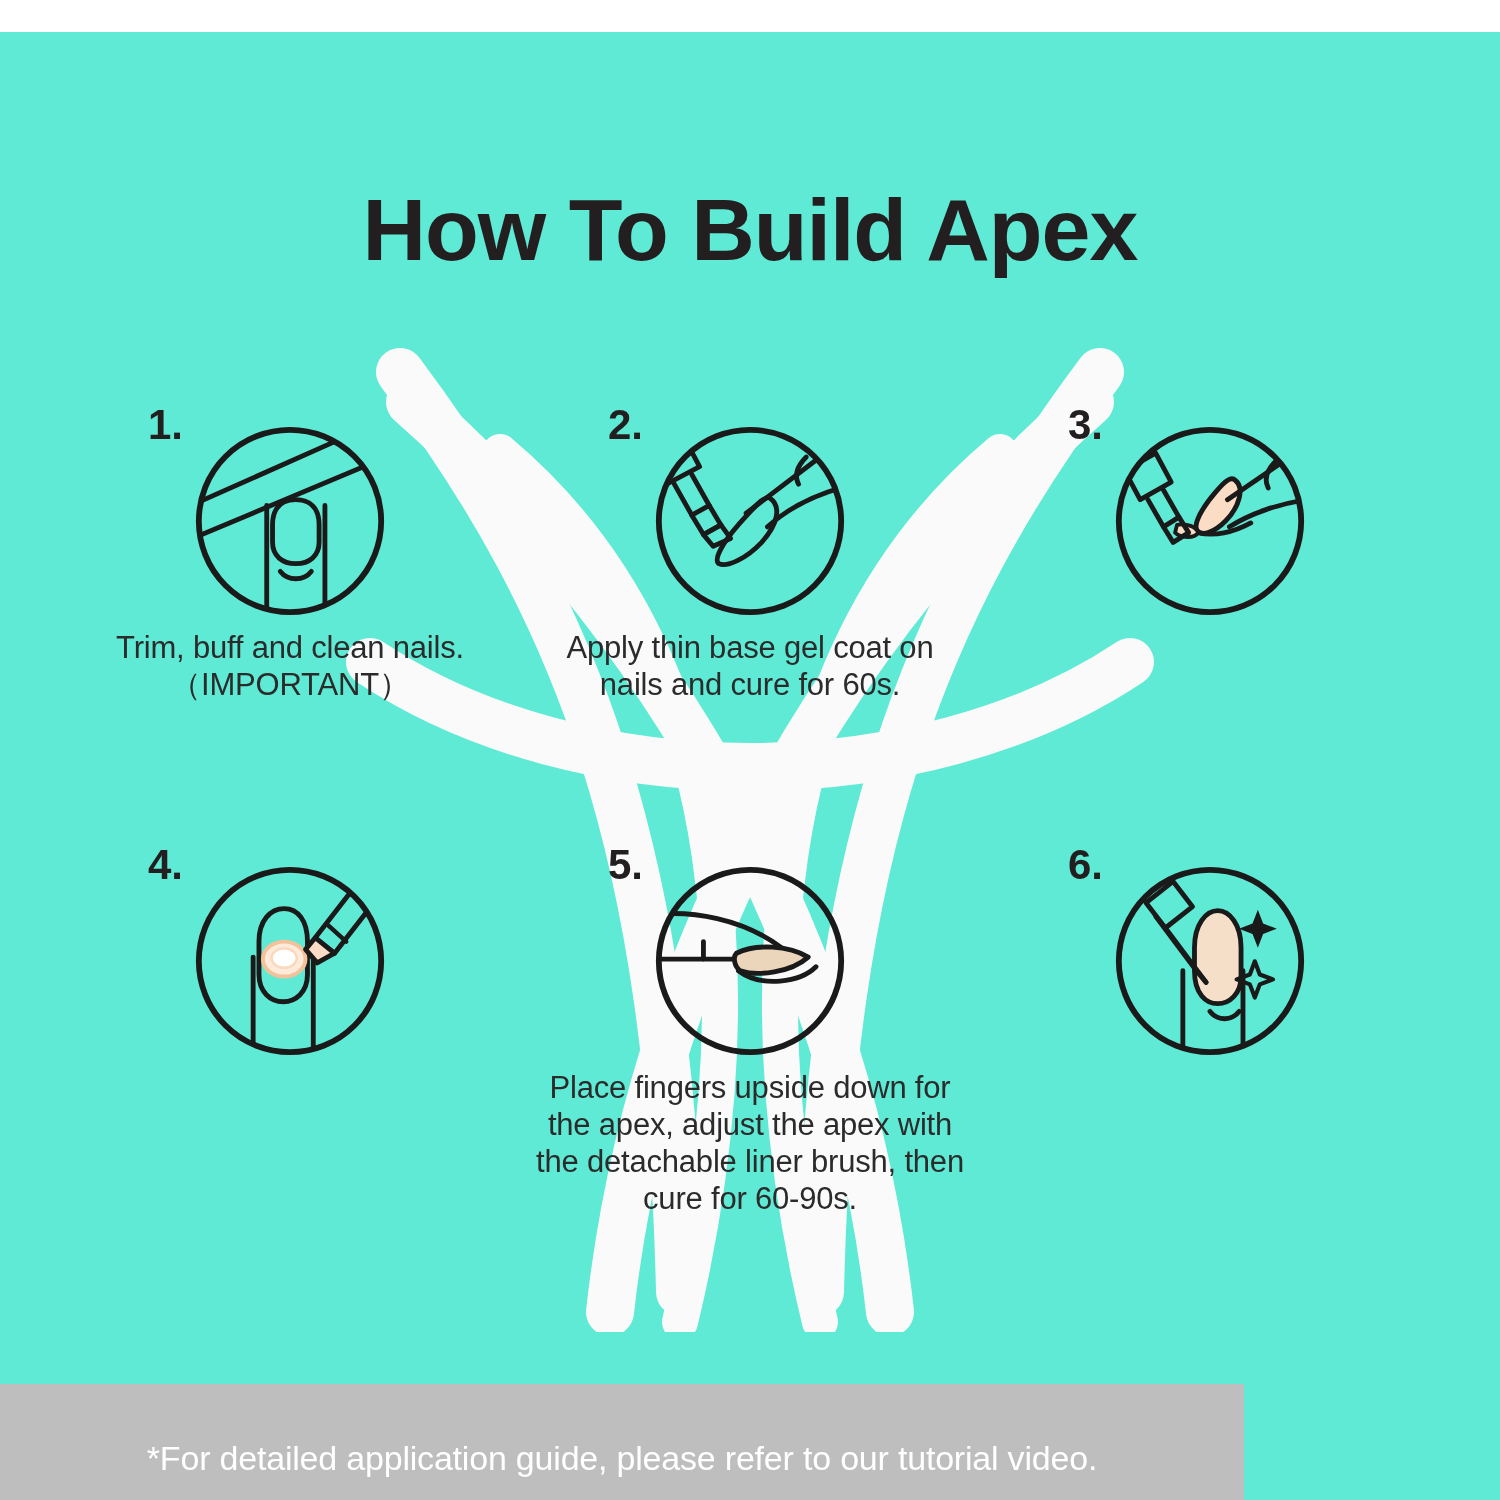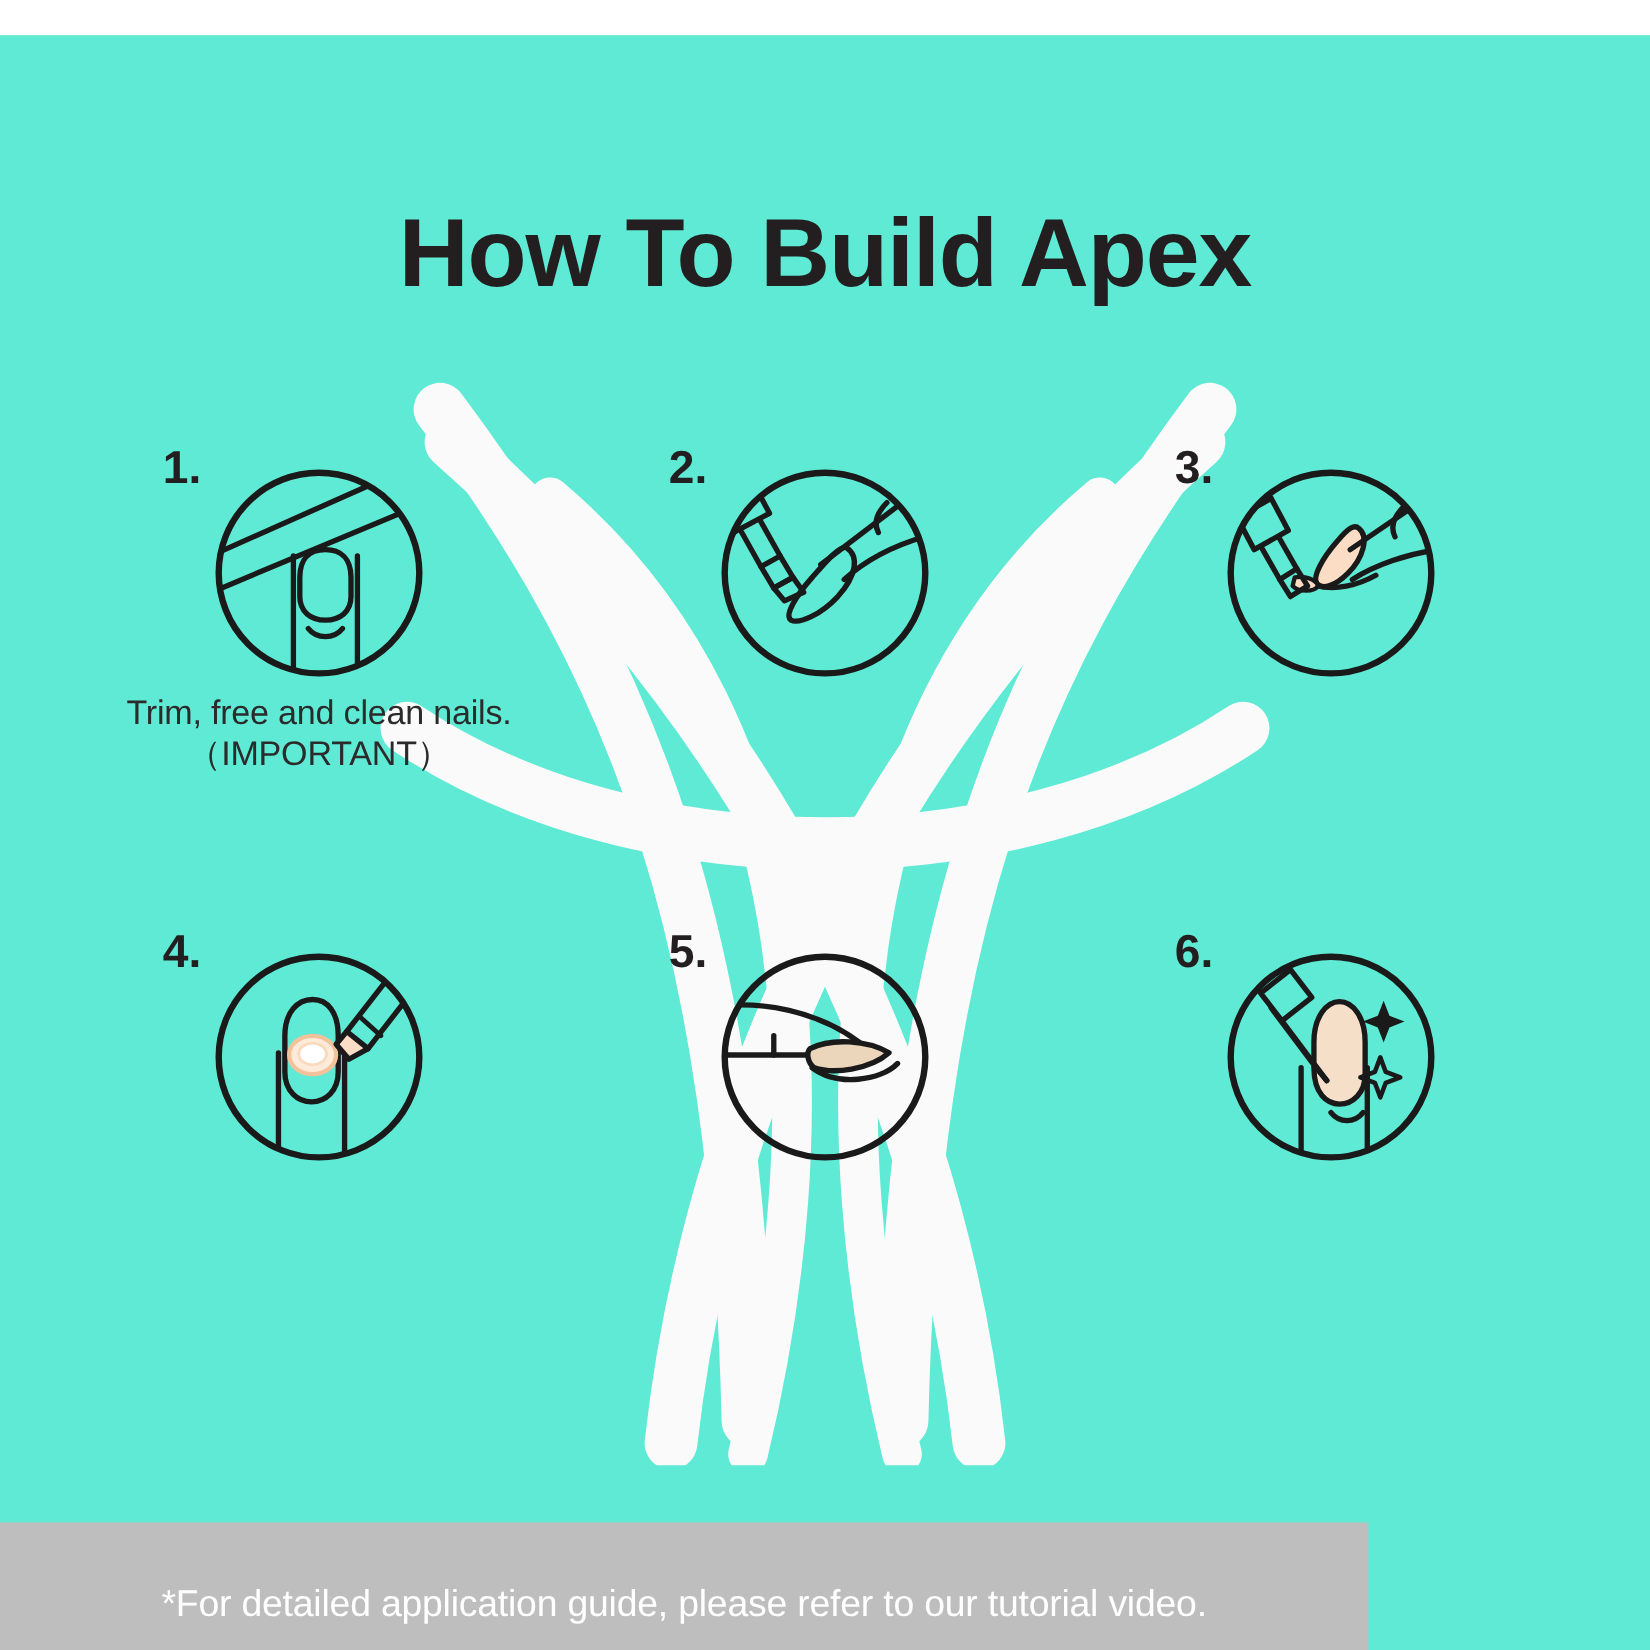--- a/index.html
+++ b/index.html
@@ -172,21 +172,21 @@
               <path d="M 82 104 C 82 86, 92 78, 106 78 C 120 78, 130 86, 130 104
                        L 130 122 C 130 136, 120 144, 106 144 C 92 144, 82 136, 82 122 Z"></path>
               <path d="M 90 152 C 98 162, 114 162, 122 152"></path>
 
               <path d="M -20 92 L 160 12"></path>
               <path d="M -20 126 L 200 34"></path>
             </g>
             <circle cx="100" cy="100" r="94" fill="none" stroke="#1A1A1A" stroke-width="6"></circle>
           </svg>
         </div>
-        <div class="caption">Trim, free and clean nails.（IMPORTANT）</div>
+        <div class="caption">Trim, buff and clean nails.（IMPORTANT）</div>
       </div>
 
       <div class="cell">
         <div class="fig-wrap">
           <div class="step-num">2.</div>
           <svg class="circle-svg" viewBox="0 0 200 200" xmlns="http://www.w3.org/2000/svg">
             <defs>
               <clipPath id="clip2">
                   <circle cx="100" cy="100" r="94"></circle>
                 </clipPath>
@@ -204,20 +204,21 @@
               <path d="M 40 52 L 58 84"></path>
               <path d="M 22 62 L 40 94"></path>
 
               <path d="M 40 94 L 58 84 L 70 104 L 52 114 Z"></path>
 
               <path d="M 52 114 L 70 104 L 80 118 L 62 126 Z"></path>
             </g>
             <circle cx="100" cy="100" r="94" fill="none" stroke="#1A1A1A" stroke-width="6"></circle>
           </svg>
         </div>
+        <div class="caption">Apply thin base gel coat on nails and cure for 60s.</div>
       </div>
 
       <div class="cell">
         <div class="fig-wrap">
           <div class="step-num">3.</div>
           <svg class="circle-svg" viewBox="0 0 200 200" xmlns="http://www.w3.org/2000/svg">
             <defs>
               <clipPath id="clip3">
                   <circle cx="100" cy="100" r="94"></circle>
                 </clipPath>
@@ -306,20 +307,21 @@
 
                 <path d="M 88 110 C 112 128, 152 122, 168 106"></path>
               </g>
 
               <path d="M 86 92 C 106 82, 140 84, 160 96 C 142 112, 108 116, 90 110
                        C 84 106, 82 96, 86 92 Z" fill="#EBD6BC" stroke="#1A1A1A" stroke-width="5" stroke-linejoin="round"></path>
             </g>
             <circle cx="100" cy="100" r="94" fill="none" stroke="#1A1A1A" stroke-width="6"></circle>
           </svg>
         </div>
+        <div class="caption wide">Place fingers upside down for the apex, adjust the apex with the detachable liner brush, then cure for 60-90s.</div>
       </div>
 
       <div class="cell">
         <div class="fig-wrap">
           <div class="step-num">6.</div>
           <svg class="circle-svg" viewBox="0 0 200 200" xmlns="http://www.w3.org/2000/svg">
             <defs>
               <clipPath id="clip6">
                   <circle cx="100" cy="100" r="94"></circle>
                 </clipPath>

